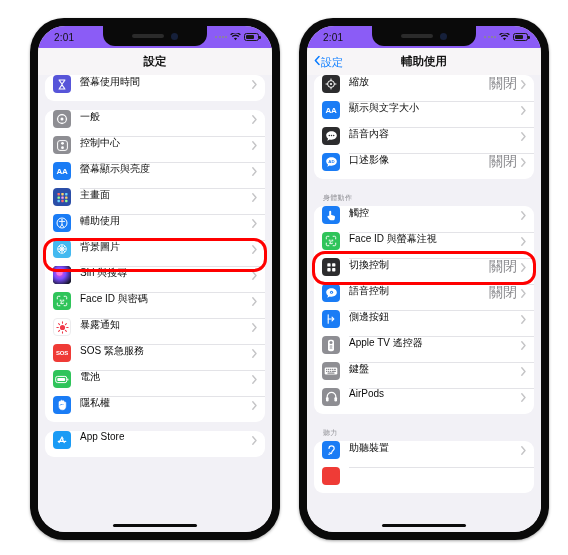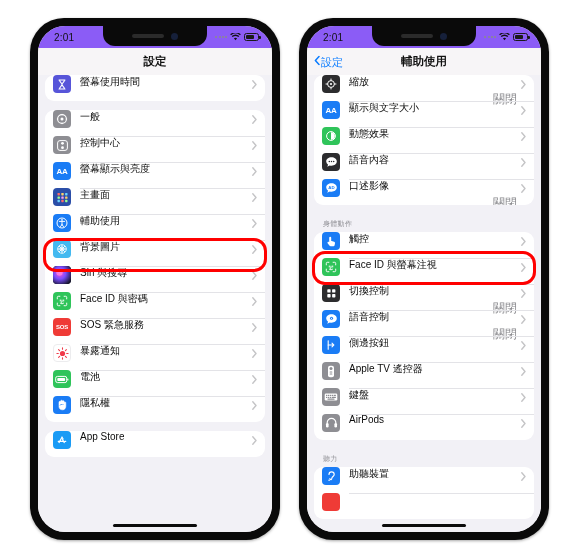--- a/index.html
+++ b/index.html
@@ -116,22 +116,22 @@
     display: flex; align-items: center; justify-content: center;
     color: #fff; font-size: 7.5px; font-weight: bold;
     overflow: hidden;
   }
   .rlabel {
     margin-left: 9px;
     font-size: 10px; color: #0b0b0b;
     white-space: nowrap; overflow: hidden; text-overflow: ellipsis;
   }
   .rvalue {
-    margin-left: auto; font-size: 12px; color: #8a8a8e;
-    padding-right: 4px; white-space: nowrap; margin-top: 16px;
+    margin-left: auto; font-size: 14px; color: #8a8a8e;
+    padding-right: 4px; white-space: nowrap;
   }
   .chev {
     margin-left: auto; flex: 0 0 auto;
     color: #c4c4c6;
   }
   .rvalue + .chev { margin-left: 0; }
 
   
   .row.hl { }
   .hl-box {
@@ -331,37 +331,37 @@
                   </g>
                 </svg>
             </span>
             <span class="rlabel">Face ID 與密碼</span>
             <span class="chev"><svg width="5" height="9" viewBox="0 0 5 9">
                   <path d="M.8.8 4 4.5.8 8.2" stroke="currentColor" stroke-width="1.4" fill="none" stroke-linecap="round" stroke-linejoin="round"></path>
                 </svg></span>
           </div>
 
           <div class="row">
-            <span class="ricon sos-t" style="background:#ef3b36">SOS</span>
-            <span class="rlabel">SOS 緊急服務</span>
-            <span class="chev"><svg width="5" height="9" viewBox="0 0 5 9">
-                  <path d="M.8.8 4 4.5.8 8.2" stroke="currentColor" stroke-width="1.4" fill="none" stroke-linecap="round" stroke-linejoin="round"></path>
-                </svg></span>
-          </div>
-
-          <div class="row">
             <span class="ricon" style="background:#ffffff;border:1px solid #ececee">
               <svg width="13" height="13" viewBox="0 0 13 13">
                   <circle cx="6.5" cy="6.5" r="2.6" fill="#f03a4a"></circle>
                   <g stroke="#f03a4a" stroke-width="1.1" stroke-linecap="round">
                     <path d="M6.5 .9v1.4M6.5 10.7v1.4M.9 6.5h1.4M10.7 6.5h1.4M2.6 2.6l1 1M9.4 9.4l1 1M10.4 2.6l-1 1M3.6 9.4l-1 1"></path>
                   </g>
                 </svg>
             </span>
             <span class="rlabel">暴露通知</span>
+            <span class="chev"><svg width="5" height="9" viewBox="0 0 5 9">
+                  <path d="M.8.8 4 4.5.8 8.2" stroke="currentColor" stroke-width="1.4" fill="none" stroke-linecap="round" stroke-linejoin="round"></path>
+                </svg></span>
+          </div>
+
+          <div class="row">
+            <span class="ricon sos-t" style="background:#ef3b36">SOS</span>
+            <span class="rlabel">SOS 緊急服務</span>
             <span class="chev"><svg width="5" height="9" viewBox="0 0 5 9">
                   <path d="M.8.8 4 4.5.8 8.2" stroke="currentColor" stroke-width="1.4" fill="none" stroke-linecap="round" stroke-linejoin="round"></path>
                 </svg></span>
           </div>
 
           <div class="row">
             <span class="ricon" style="background:#2fc45a">
               <svg width="14" height="9" viewBox="0 0 14 9">
                   <rect x=".7" y="1.4" width="11" height="6.2" rx="1.8" fill="none" stroke="#fff" stroke-width="1"></rect>
                   <rect x="2.3" y="3" width="7.8" height="3" rx=".8" fill="#fff"></rect>
@@ -475,32 +475,20 @@
           </div>
 
           <div class="row">
             <span class="ricon aa" style="background:#1a7cf5">AA</span>
             <span class="rlabel">顯示與文字大小</span>
             <span class="chev"><svg width="5" height="9" viewBox="0 0 5 9">
                   <path d="M.8.8 4 4.5.8 8.2" stroke="currentColor" stroke-width="1.4" fill="none" stroke-linecap="round" stroke-linejoin="round"></path>
                 </svg></span>
           </div>
 
-          <div class="row">
-            <span class="ricon" style="background:#2fc45a">
-              <svg width="12" height="12" viewBox="0 0 12 12">
-                  <circle cx="6" cy="6" r="4.4" fill="none" stroke="#fff" stroke-width="1"></circle>
-                  <path d="M6 2.2a3.8 3.8 0 0 1 0 7.6z" fill="#fff"></path>
-                </svg>
-            </span>
-            <span class="rlabel">動態效果</span>
-            <span class="chev"><svg width="5" height="9" viewBox="0 0 5 9">
-                  <path d="M.8.8 4 4.5.8 8.2" stroke="currentColor" stroke-width="1.4" fill="none" stroke-linecap="round" stroke-linejoin="round"></path>
-                </svg></span>
-          </div>
 
           <div class="row">
             <span class="ricon" style="background:#2c2c2e">
               <svg width="13" height="12" viewBox="0 0 13 12">
                   <path d="M6.5 1.3c3 0 5.3 1.9 5.3 4.2S9.5 9.7 6.5 9.7c-.6 0-1.2-.1-1.7-.2L2.2 10.7l.9-2A4 4 0 0 1 1.2 5.5c0-2.3 2.3-4.2 5.3-4.2z" fill="#fff"></path>
                   <g fill="#2c2c2e">
                     <circle cx="4.3" cy="5.4" r=".75"></circle>
                     <circle cx="6.5" cy="5.4" r=".75"></circle>
                     <circle cx="8.7" cy="5.4" r=".75"></circle>
                   </g>

